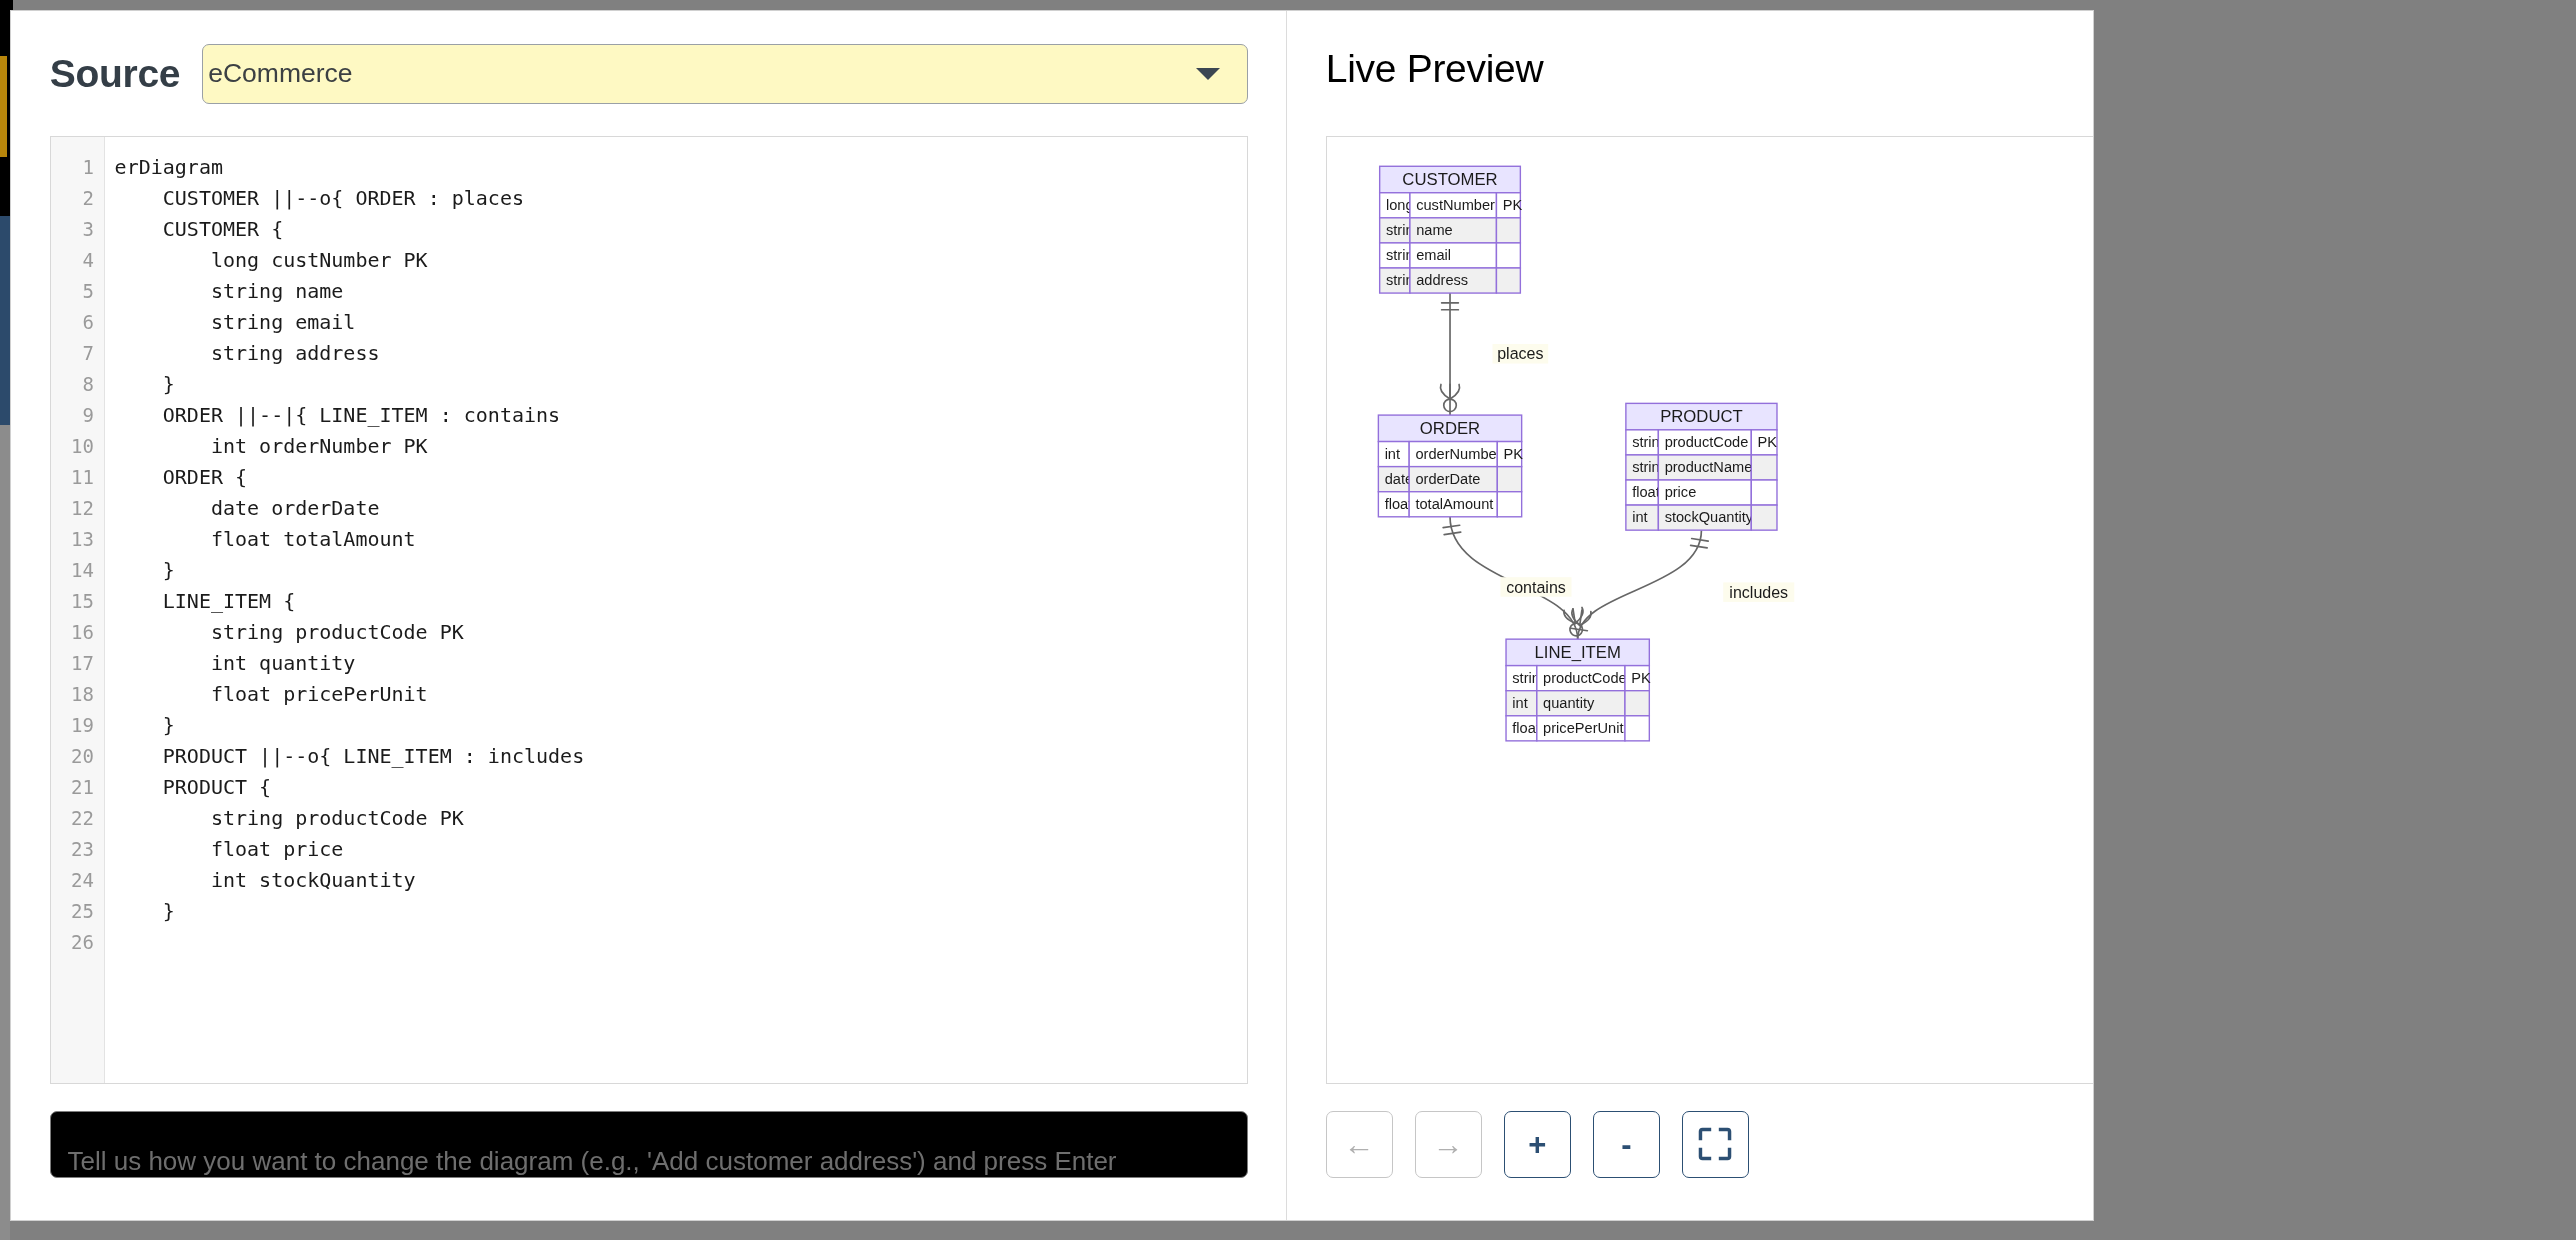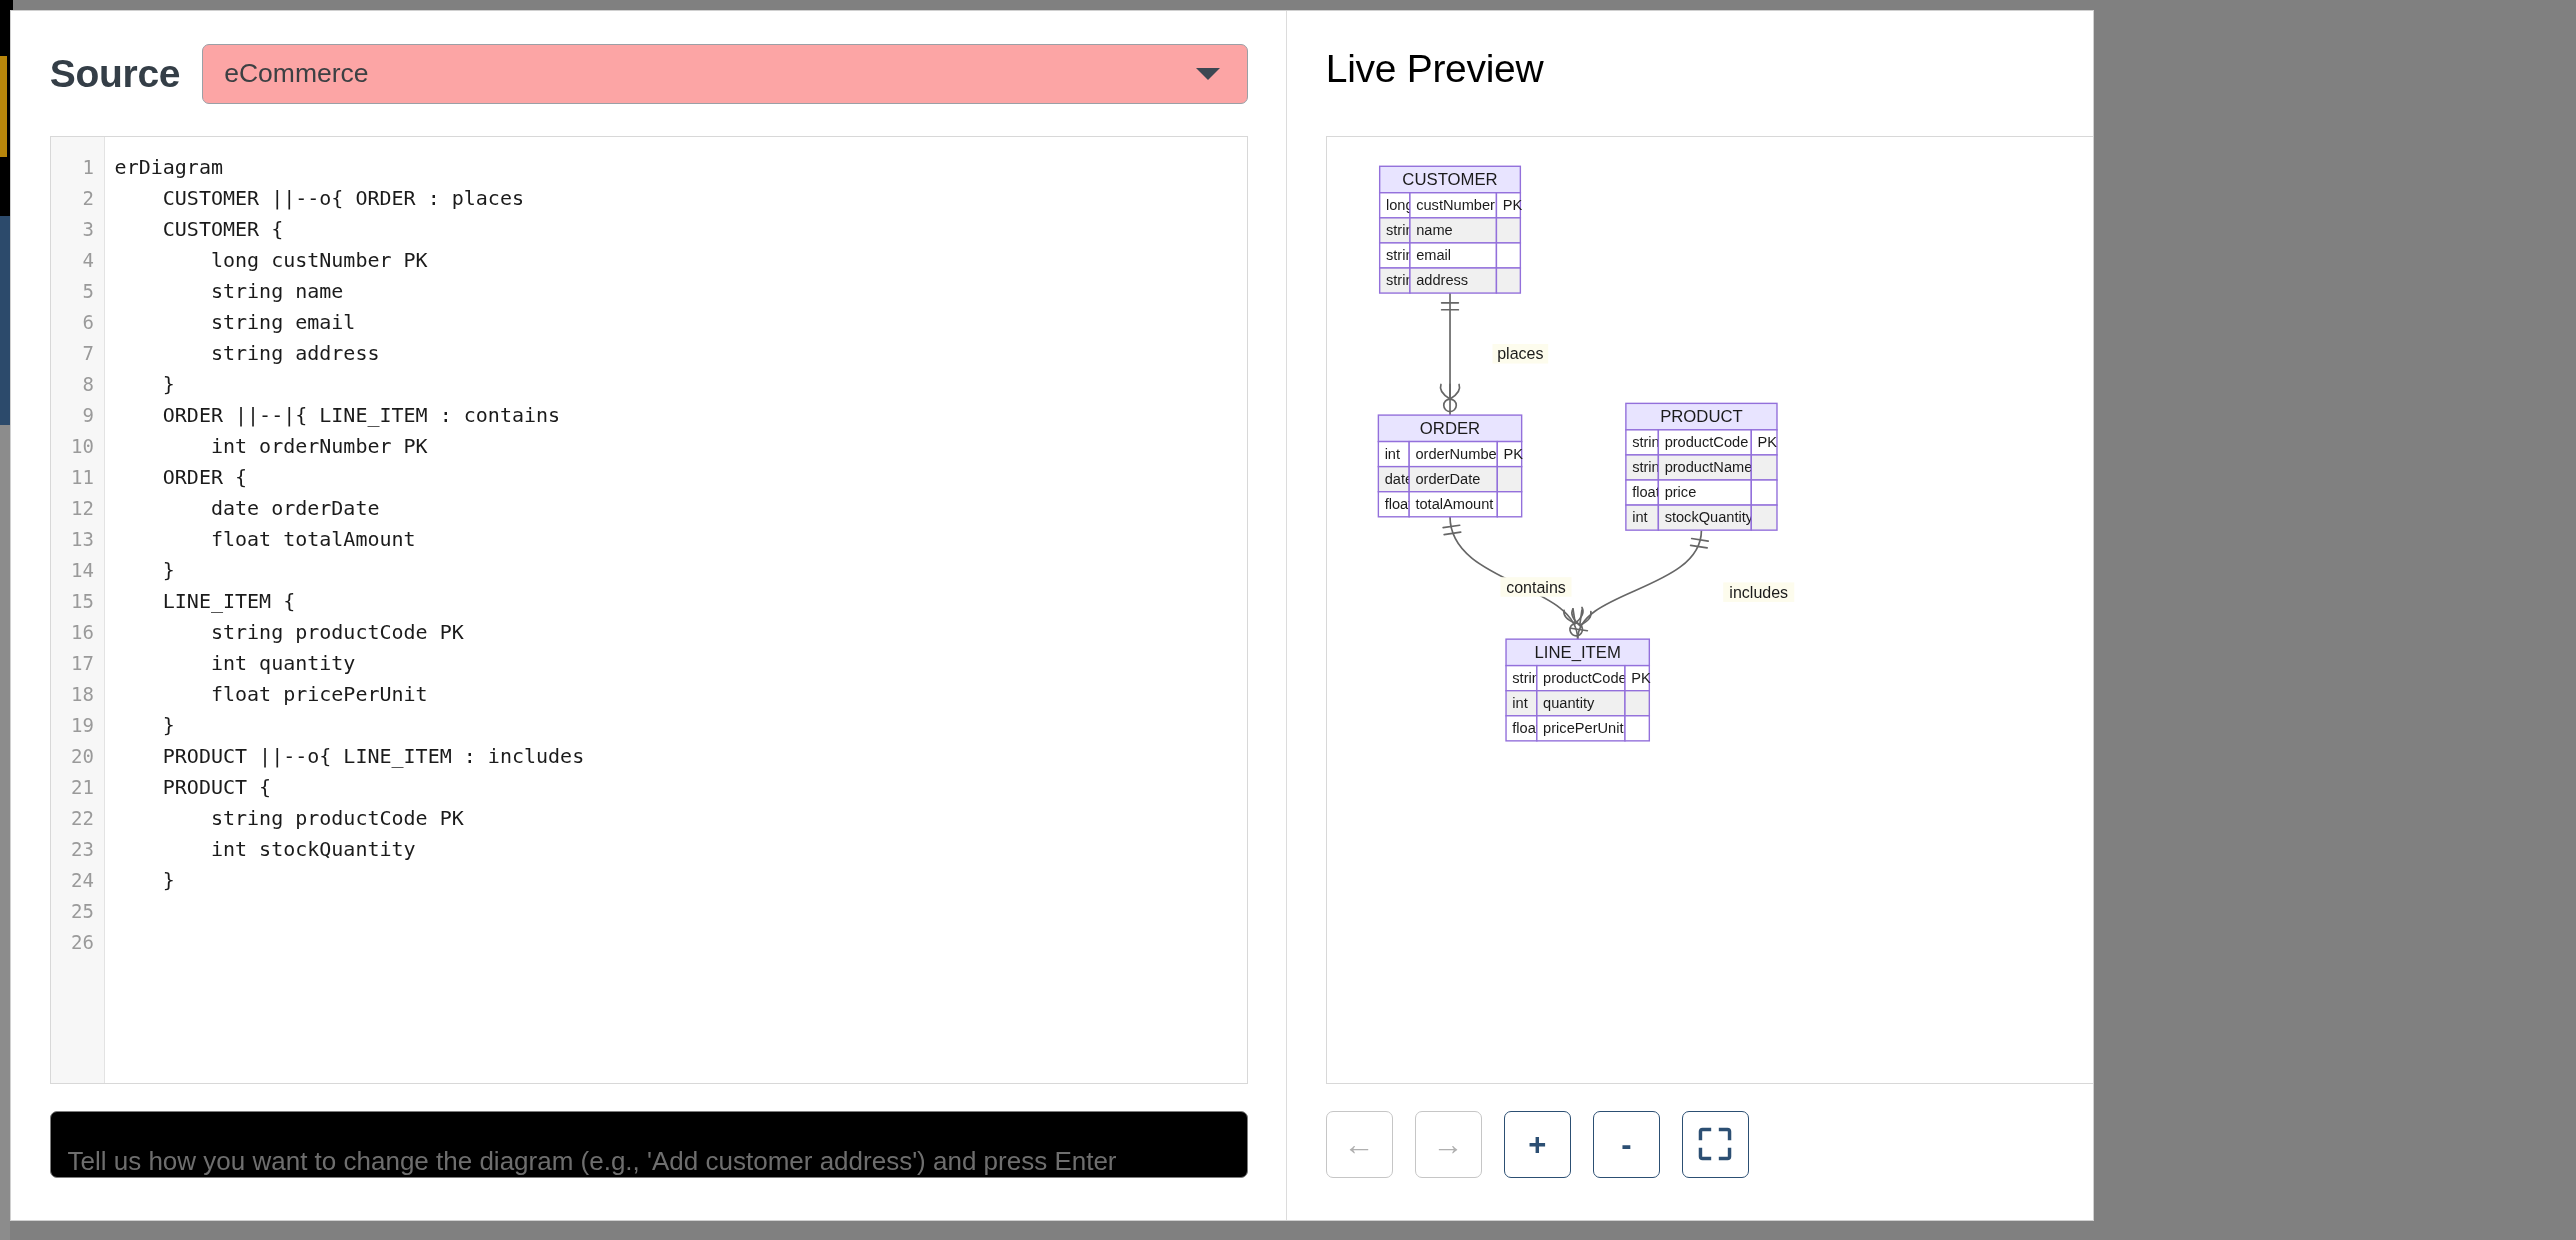--- a/index.html
+++ b/index.html
@@ -39,23 +39,23 @@
     display: flex; align-items: center; gap: 22px;
   }
   #source-title {
     font-size: 39px; font-weight: 700; color: #343e47;
     letter-spacing: -0.3px; white-space: nowrap;
   }
   #source-select {
     position: relative;
     width: 1059px; height: 60px;
     border: 0.7px solid #9aa0a6; border-radius: 7px;
-    background: #fca5a5;
+    background: #fef9c3;
     display: flex; align-items: center;
-    padding: 0 21px;
+    padding: 0 5px;
   }
   #source-select-value { font-size: 26.5px; color: #3c4043; }
   #source-chevron {
     position: absolute; right: 26.5px; top: 50%;
     transform: translateY(-50%);
     width: 0; height: 0;
     border-left: 12px solid transparent;
     border-right: 12px solid transparent;
     border-top: 12px solid #3c4752;
   }
@@ -212,20 +212,21 @@
           <div>        float totalAmount</div>
           <div>    }</div>
           <div>    LINE_ITEM {</div>
           <div>        string productCode PK</div>
           <div>        int quantity</div>
           <div>        float pricePerUnit</div>
           <div>    }</div>
           <div>    PRODUCT ||--o{ LINE_ITEM : includes</div>
           <div>    PRODUCT {</div>
           <div>        string productCode PK</div>
+          <div>        float price</div>
           <div>        int stockQuantity</div>
           <div>    }</div>
         </div>
     </div>
 
     <div id="prompt-input">
       <span id="prompt-placeholder">Tell us how you want to change the diagram (e.g., 'Add customer address') and press Enter</span>
     </div>
   </div>
 

